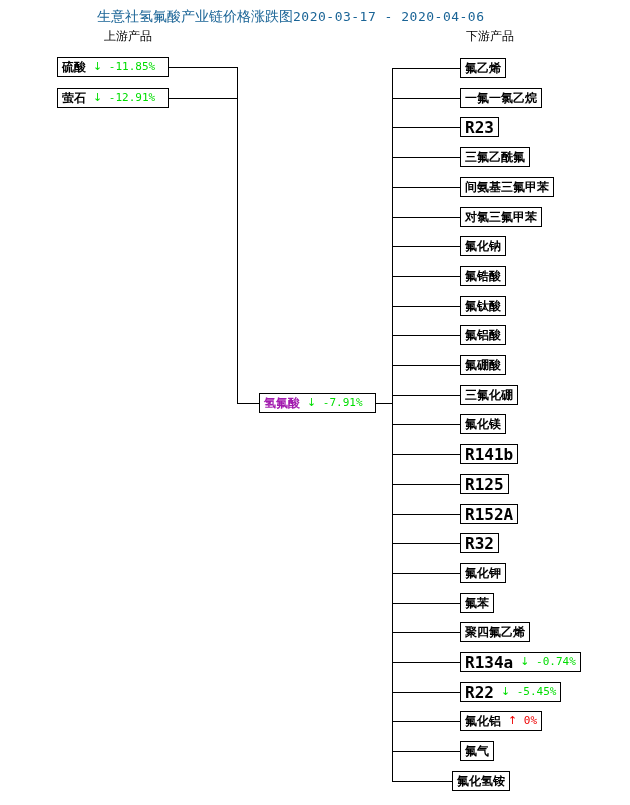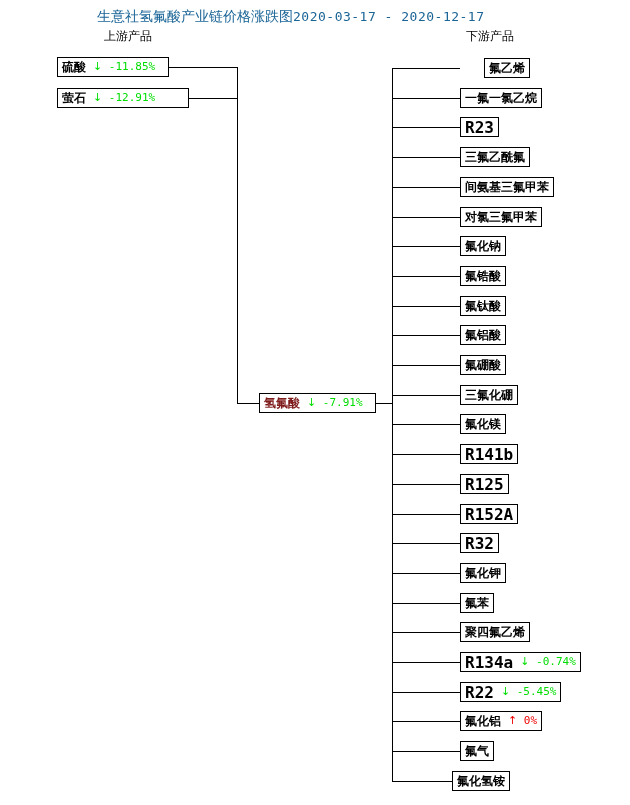--- a/index.html
+++ b/index.html
@@ -70,42 +70,42 @@
   .node .pct {
     font-family: "DejaVu Sans Mono", "Liberation Mono", monospace;
     font-size: 11px;
     line-height: 12px;
     margin-left: 7px;
   }
   .node .pct.down { color: #00dd00; }
   .node .pct.up { color: #ee0000; }
   .node .pct .arrow { font-family: "DejaVu Sans", sans-serif; font-size: 11px; }
 
-  .node.center .nm { color: #7f1d1d; }
+  .node.center .nm { color: #a21caf; }
 
   .line-h {
     position: absolute;
     height: 0px;
     border-top: 1px solid #000000;
     z-index: 1;
   }
   .line-v {
     position: absolute;
     width: 0px;
     border-left: 1px solid #000000;
     z-index: 1;
   }
 </style>
 </head>
 <body>
 
 <div id="canvas">
 
   <div class="title">
-    <span>生意社氢氟酸产业链价格涨跌图</span><span class="dates">2020-03-17 - 2020-12-17</span>
+    <span>生意社氢氟酸产业链价格涨跌图</span><span class="dates">2020-03-17 - 2020-04-06</span>
   </div>
 
   <div class="col-head up">上游产品</div>
   <div class="col-head down">下游产品</div>
 
   <div id="lines">
       <div class="line-h" style="left: 169px; top: 67px; width: 68px;"></div>
       <div class="line-h" style="left: 169px; top: 98px; width: 68px;"></div>
       <div class="line-v" style="left: 237px; top: 67px; height: 336px;"></div>
       <div class="line-h" style="left: 237px; top: 403px; width: 22px;"></div>
@@ -139,25 +139,25 @@
     </div>
   <div id="nodes">
       <div class="node center" style="left: 259px; top: 393px; width: 117px;">
         <span class="nm">氢氟酸</span>
         <span class="pct down"><span class="arrow">↓</span> -7.91%</span>
       </div>
       <div class="node" style="left: 57px; top: 57px; width: 112px;">
         <span class="nm">硫酸</span>
         <span class="pct down"><span class="arrow">↓</span> -11.85%</span>
       </div>
-      <div class="node" style="left: 57px; top: 88px; width: 132px;">
+      <div class="node" style="left: 57px; top: 88px; width: 112px;">
         <span class="nm">萤石</span>
         <span class="pct down"><span class="arrow">↓</span> -12.91%</span>
       </div>
-      <div class="node" style="left: 484px; top: 58px; text-align: center;">
+      <div class="node" style="left: 460px; top: 58px; text-align: center;">
         <span class="nm">氟乙烯</span>
       </div>
       <div class="node" style="left: 460px; top: 88px;">
         <span class="nm">一氟一氯乙烷</span>
       </div>
       <div class="node" style="left: 460px; top: 117px;">
         <span class="nm mono">R23</span>
       </div>
       <div class="node" style="left: 460px; top: 147px;">
         <span class="nm">三氟乙酰氟</span>

